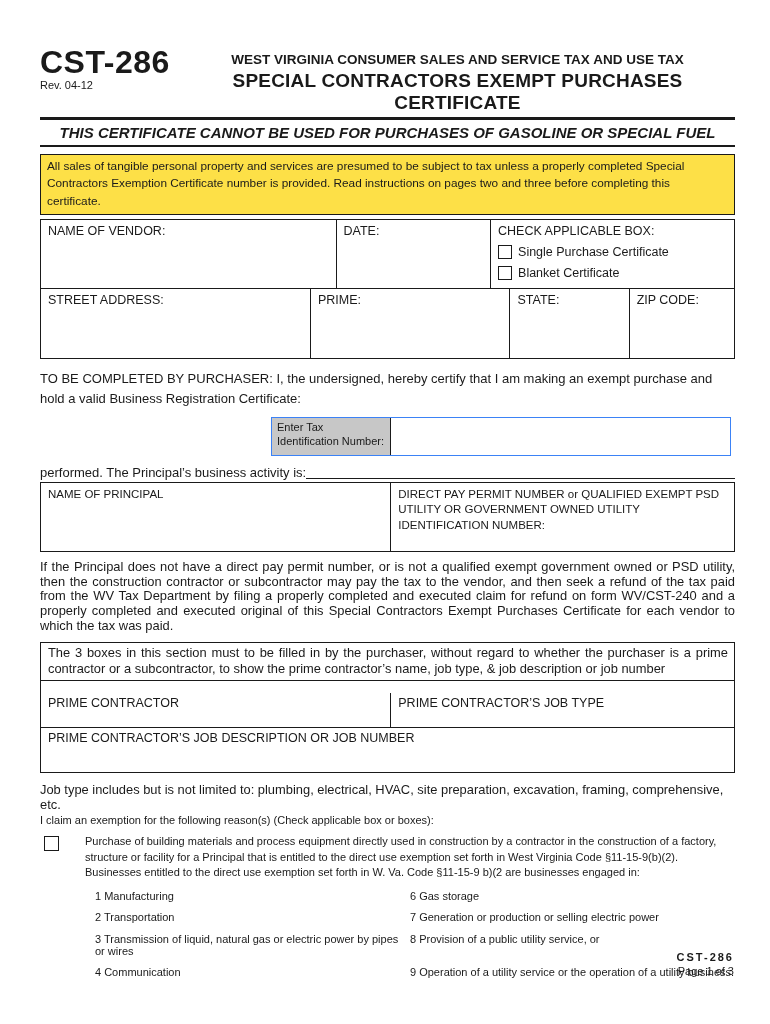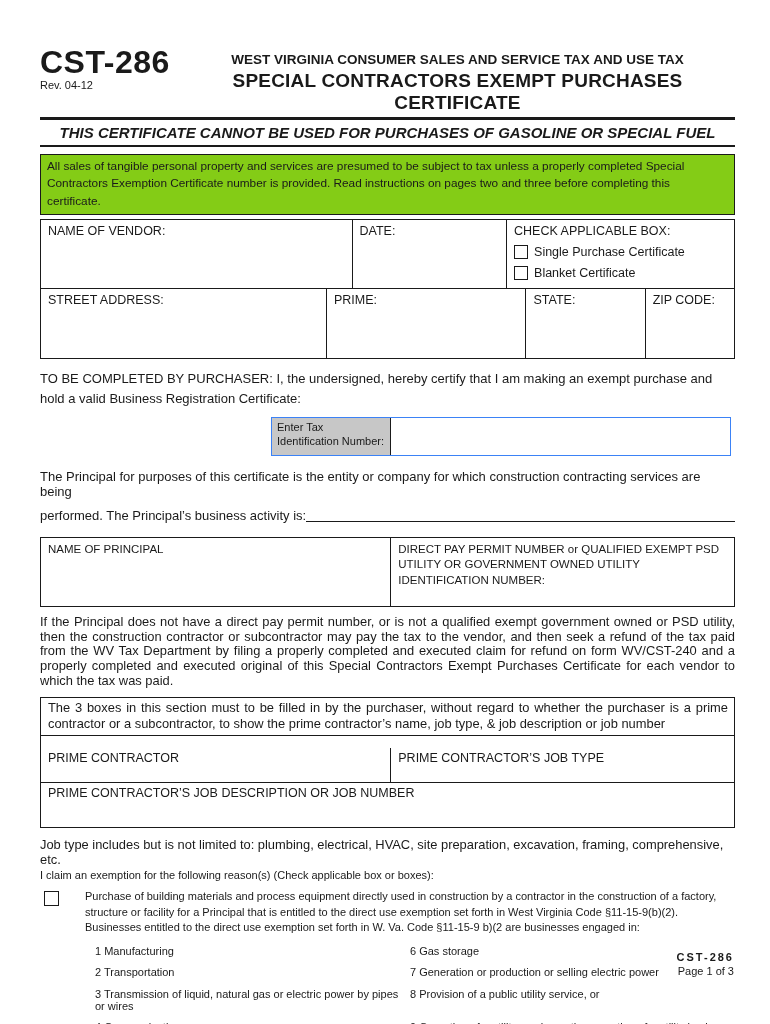--- a/index.html
+++ b/index.html
@@ -17,30 +17,30 @@
   .form-rev { font-size:11px; margin-top:1px; }
   .header-center { flex:1; text-align:center; padding-right:10px; }
   .agency-line { font-size:13.5px; font-weight:bold; margin-top:6px; }
   .form-title { font-size:19px; font-weight:bold; margin-top:3px; letter-spacing:0.2px; }
   .rule-thick { height:3px; background:#1a1a1a; margin-top:3px; }
   .banner { text-align:center; font-size:15px; font-weight:bold; font-style:italic; margin-top:4px; }
   .rule-med { height:2px; background:#1a1a1a; margin-top:4px; }
 
   
   .notice-box {
-    margin-top:7px; border:1px solid #1a1a1a; background:#84cc16;
+    margin-top:7px; border:1px solid #1a1a1a; background:#fde047;
     font-size:11.8px; line-height:1.48; padding:3px 8px 4px 6px;
   }
 
   
   .vendor-table { margin-top:4px; border:1px solid #1a1a1a; }
   .vt-row1 { display:grid; grid-template-columns:42.5% 22.3% 35.2%; height:68px; }
   .vt-row2 { display:grid; grid-template-columns:38.8% 28.8% 17.2% 15.2%; height:70px; border-top:1px solid #1a1a1a; }
   .vt-cell { padding:4px 4px 4px 7px; font-size:12.5px; }
-  .vt-cell + .vt-cell { border-left:1px solid #1a1a1a;margin-left:16px; }
+  .vt-cell + .vt-cell { border-left:1px solid #1a1a1a; }
   .cb-line { display:flex; align-items:center; margin-top:7px; }
   .cb {
     width:14px; height:14px; border:1.5px solid #1a1a1a; background:#fff; flex:none;
   }
   .cb-label { font-size:12.5px; margin-left:6px; }
 
   
   .purchaser-text { margin-top:10px; font-size:13px; line-height:1.48; }
   .taxid-box {
     margin-top:9px; margin-left:231px; width:460px; height:39px;
@@ -50,21 +50,21 @@
     width:119px; background:#c7c7c7; border-right:1px solid #1a1a1a;
     font-size:11px; line-height:1.3; padding:2px 4px 2px 5px;
   }
   .taxid-blank { flex:1; background:#fff; }
 
   
   .principal-line1 { margin-top:13px; font-size:13px; }
   .principal-line2 { margin-top:9px; font-size:13px; display:flex; }
   .fill-line { flex:1; border-bottom:1px solid #1a1a1a; margin-bottom:1px; }
 
-  .principal-table { margin-top:14px; border:1px solid #1a1a1a; display:grid; grid-template-columns:50.4% 49.6%; height:70px; }
+  .principal-table { margin-top:2px; border:1px solid #1a1a1a; display:grid; grid-template-columns:50.4% 49.6%; height:70px; }
   .pt-cell { padding:4px 6px 4px 7px; font-size:11.5px; line-height:1.35; }
   .pt-cell + .pt-cell { border-left:1px solid #1a1a1a; }
 
   .refund-para { margin-top:8px; font-size:12.9px; line-height:1.14; text-align:justify; }
 
   
   .prime-table { margin-top:9px; border:1px solid #1a1a1a; }
   .prime-note { padding:2px 6px 3px 7px; font-size:12.9px; line-height:1.24; text-align:justify; }
   .prime-mid { display:grid; grid-template-columns:50.4% 49.6%; height:47px; border-top:1px solid #1a1a1a; }
   .prime-cell { padding:3px 6px 3px 7px; font-size:12.5px;margin-top:12px; }
@@ -143,21 +143,20 @@
       </div>
     </div>
   </div>
 
   <div class="purchaser-text">TO BE COMPLETED BY PURCHASER: I, the undersigned, hereby certify that I am making an exempt purchase and hold a valid Business Registration Certificate:</div>
   <div class="taxid-box">
     <div class="taxid-label">Enter Tax Identification Number:</div>
     <div class="taxid-blank"></div>
   </div>
 
-  <div class="principal-line1">The Principal for purposes of this certificate is the entity or company for which construction contracting services are being</div>
   <div class="principal-line2">
     <span>performed. The Principal’s business activity is:</span>
     <span class="fill-line"></span>
   </div>
 
   <div class="principal-table">
     <div class="pt-cell">
       <span>NAME OF PRINCIPAL</span>
     </div>
     <div class="pt-cell">

